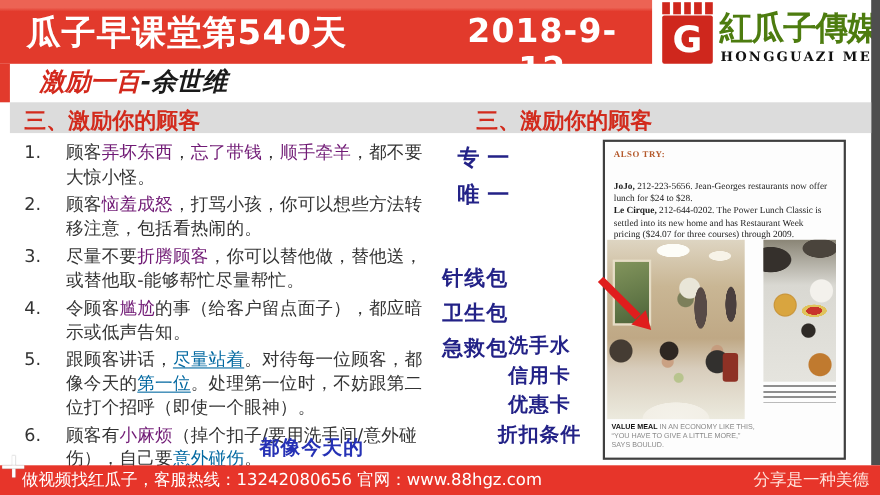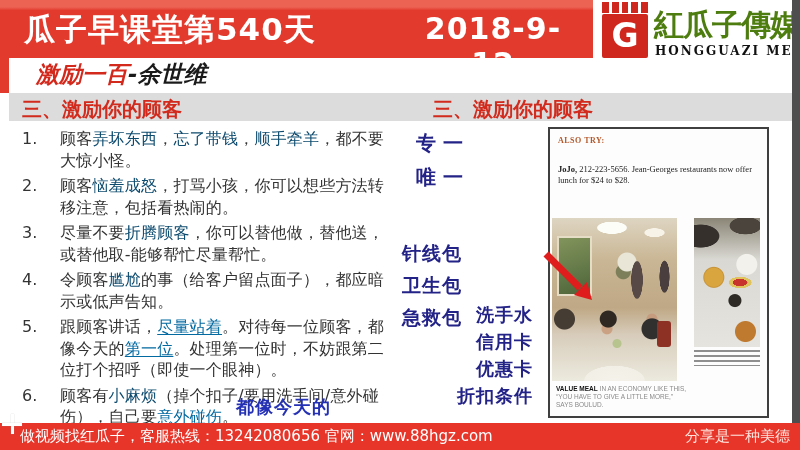--- a/index.html
+++ b/index.html
@@ -34,33 +34,33 @@
   .sec-title{position:absolute;top:96px;font-size:20px;font-weight:bold;color:#d22a1c;white-space:nowrap;}
   .sec-left{left:22px;}
   .sec-right{left:433px;}
 
   
   .list{position:absolute;left:22px;top:128px;width:372px;}
   .list-item{display:flex;margin-bottom:4px;}
   .num{flex:none;width:38px;font-size:16px;color:#333;line-height:21.5px;}
   .txt{width:326px;font-size:16px;line-height:21.5px;color:#333;letter-spacing:0.2px;}
   .sk{color:#333;}
-  .sr{color:#0c4a6e;text-align:right;}
+  .sr{color:#701a75;text-align:right;}
   .sru{color:#0369a1;text-decoration:underline;text-underline-offset:2px;margin-top:46px;}
   .annotation{position:absolute;left:236px;top:395px;font-size:18px;font-weight:bold;
     color:#2531b5;letter-spacing:1px;white-space:nowrap;}
 
   
   .kw{display:block;font-weight:bold;color:#232287;white-space:nowrap;}
   .kw-col1{position:absolute;left:416px;top:131px;}
   .kw-col1 .kw{font-size:20px;letter-spacing:7px;line-height:25px;margin-bottom:9px;}
   .kw-col2{position:absolute;left:402px;top:241px;}
   .kw-col2 .kw{font-size:19px;letter-spacing:1px;line-height:25px;margin-bottom:7px;}
   .kw-col3{position:absolute;left:448px;top:303px;width:85px;text-align:right;}
-  .kw-col3 .kw{font-size:18px;letter-spacing:1px;line-height:24px;margin-bottom:3px;}
+  .kw-col3 .kw{font-size:18px;letter-spacing:1px;line-height:24px;margin-bottom:3px;text-align:center;}
 
   
   .clip{position:absolute;left:548px;top:127px;width:221px;height:291px;box-sizing:border-box;
     background:#fdfdfd;border:2px solid #3f3f3f;}
   .clip-inner{position:absolute;left:8px;top:7px;width:198px;font-family:"Liberation Serif",serif;}
   .also-try{font-size:8px;font-weight:bold;color:#b4582a;letter-spacing:0.5px;margin-bottom:19px;}
   .clip-entry{margin:0 0 1px 0;font-size:8.5px;line-height:10.5px;color:#1c1c1c;}
   .clip-entry b{font-weight:bold;}
 
   .photo-main{position:absolute;left:552px;top:218px;width:125px;height:163px;overflow:hidden;
@@ -181,20 +181,21 @@
       <span class="kw">洗手水</span>
       <span class="kw">信用卡</span>
       <span class="kw">优惠卡</span>
       <span class="kw">折扣条件</span>
     </div>
 
   <div class="clip">
     <div class="clip-inner">
       <div class="also-try">ALSO TRY:</div>
       <p class="clip-entry"><b>JoJo,</b><span> 212-223-5656. Jean-Georges restaurants now offer lunch for $24 to $28.</span></p>
+      <p class="clip-entry"><b>Le Cirque,</b><span> 212-644-0202. The Power Lunch Classic is settled into its new home and has Restaurant Week pricing ($24.07 for three courses) through 2009.</span></p>
     </div>
   </div>
   <div class="photo-main">
     <div class="painting"></div>
     <div class="chair-red"></div>
   </div>
   <svg class="arrow-svg" viewBox="0 0 60 60">
     <line x1="6" y1="6" x2="40" y2="40" stroke="#e01d1d" stroke-width="7"></line>
     <polygon points="52,52 47,34 34,47" fill="#e01d1d"></polygon>
   </svg>

